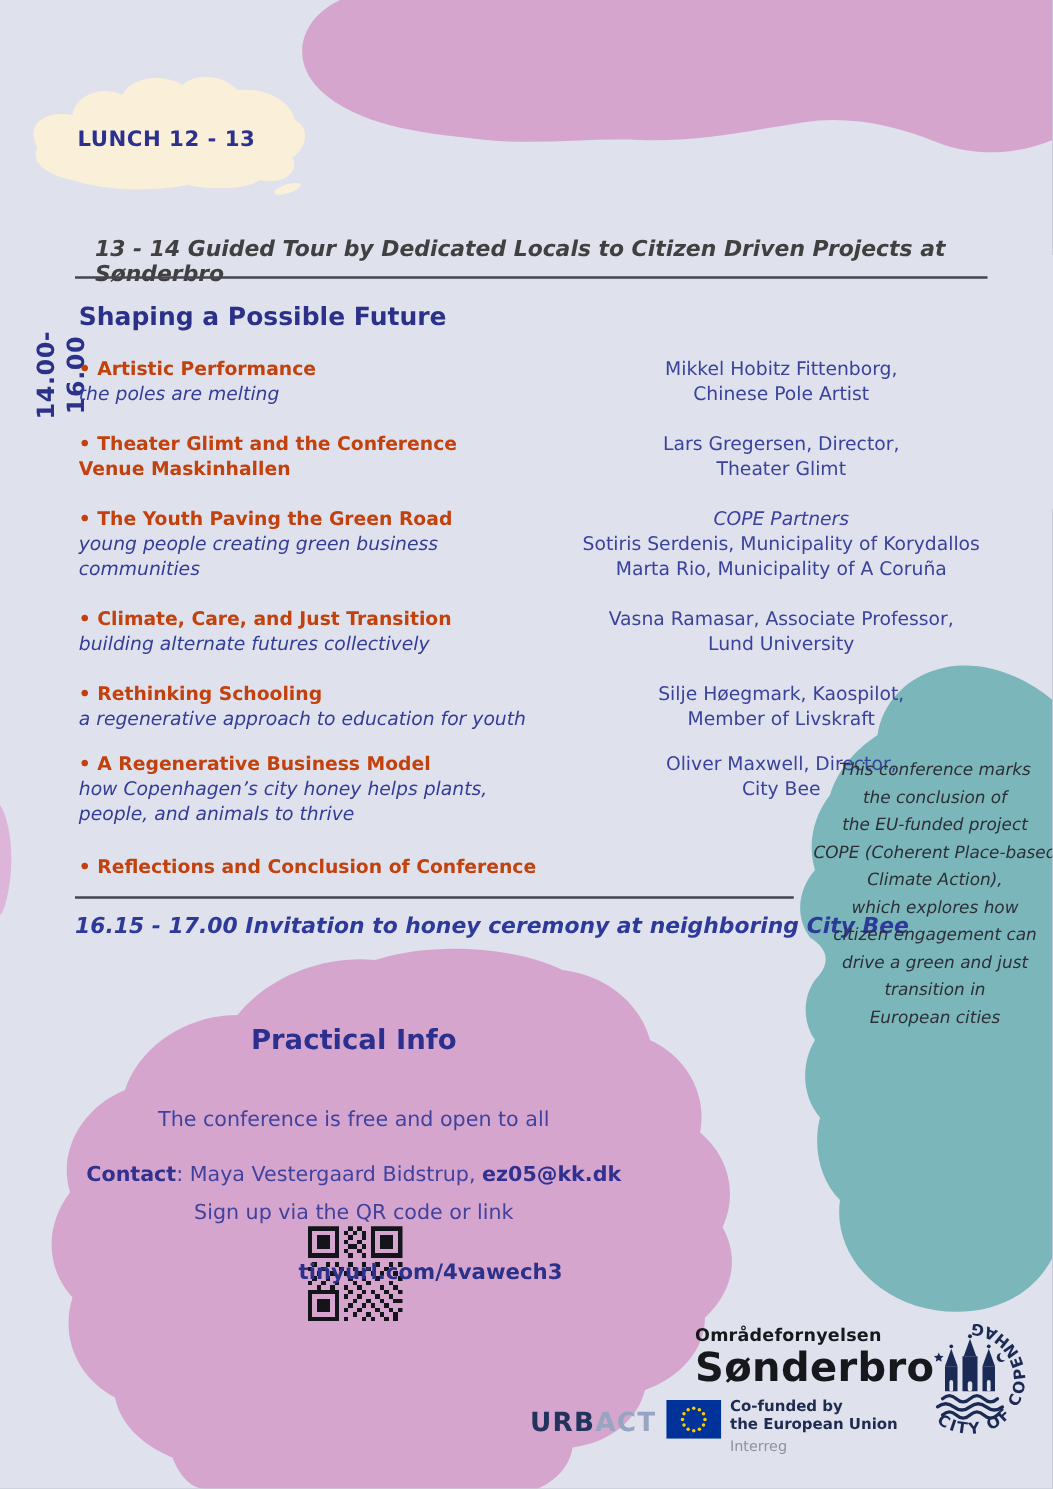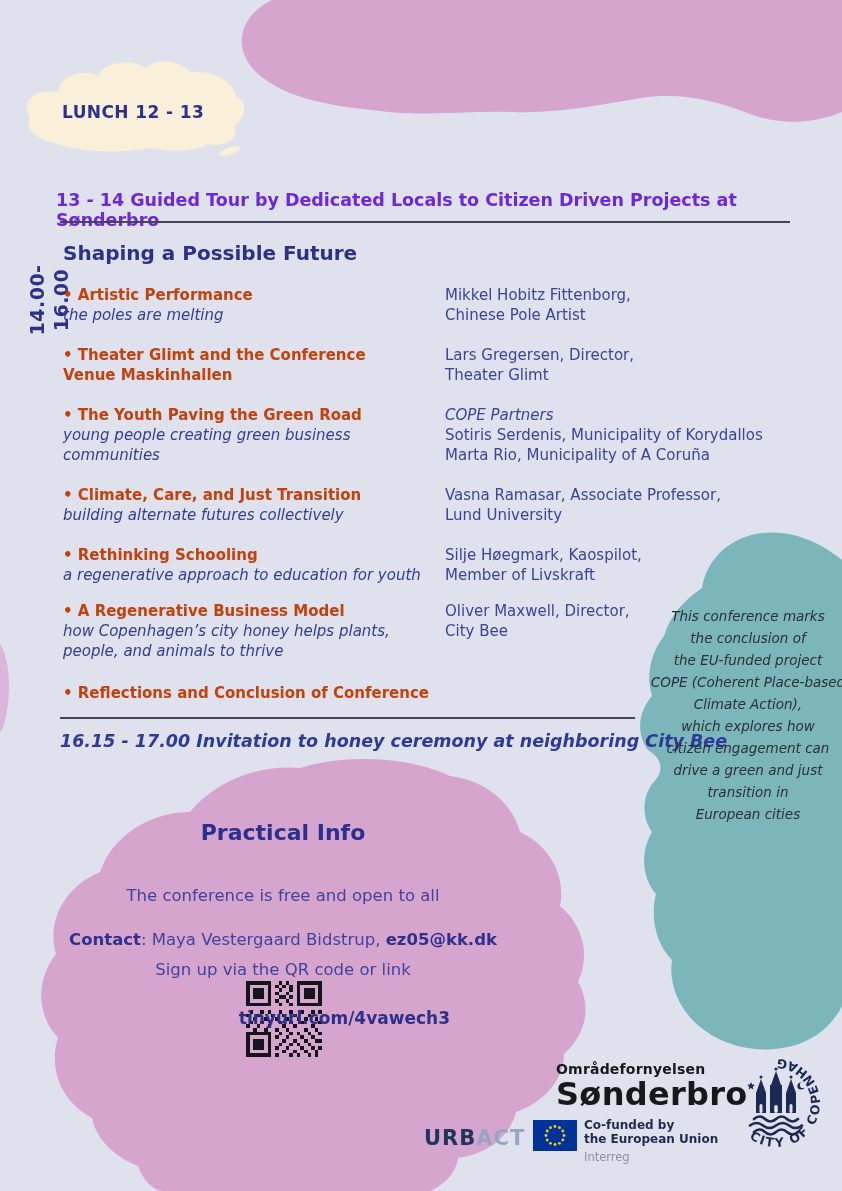--- a/index.html
+++ b/index.html
@@ -10,33 +10,33 @@
     color:#2e3a96;
   }
   .blobs{position:absolute;left:0;top:0;width:842px;height:1191px;}
   .abs{position:absolute;}
   .pre{white-space:pre-line;}
 
   .catering-note{left:267px;top:16px;width:270px;text-align:center;
     font-size:15.5px;font-style:italic;font-weight:500;color:#2b2c34;line-height:22.3px;}
   .lunch-label{left:62px;top:102px;font-size:17px;font-weight:800;letter-spacing:.4px;color:#2c3190;}
 
-  .tour-line{left:56px;top:190px;font-size:17.5px;font-weight:600;color:#6d28d9;}
+  .tour-line{left:76px;top:190px;font-size:17.5px;font-style:italic;font-weight:600;color:#404040;}
   .hr{height:1.5px;background:#46464e;}
   .hr1{left:60px;top:221px;width:730px;}
   .hr2{left:60px;top:717px;width:575px;}
   .honey-line{left:60px;top:731px;font-size:17.5px;font-style:italic;font-weight:600;color:#2e3a99;}
 
   .session-time{left:-24px;top:288px;width:122px;height:24px;transform:rotate(-90deg);
     text-align:center;font-weight:800;font-size:19px;color:#2b3189;letter-spacing:.5px;line-height:24px;}
   .session-title{left:63px;top:241px;font-size:20px;font-weight:800;color:#2b3189;}
 
   .agenda-row{position:absolute;left:63px;width:740px;}
   .a-left{position:absolute;left:0;top:0;width:375px;}
-  .a-right{position:absolute;left:382px;top:0;width:360px;}
+  .a-right{position:absolute;left:382px;top:0;width:360px;text-align:center;}
   .a-title{font-size:15px;font-weight:700;color:#c2410c;line-height:20px;white-space:pre-line;}
   .a-sub{font-size:15px;font-style:italic;font-weight:500;color:#333d96;line-height:20px;white-space:pre-line;}
   .a-note{font-size:15px;font-style:italic;color:#3a439b;line-height:20px;}
   .a-speaker{font-size:15px;color:#3a439b;line-height:20px;white-space:pre-line;}
 
   .cope-note{left:648px;top:605px;width:200px;text-align:center;
     font-size:13.5px;font-style:italic;font-weight:500;color:#2d2e36;line-height:22px;}
 
   .p-title{left:75px;top:820px;width:416px;text-align:center;font-size:22px;font-weight:800;color:#2b2f8e;}
   .p-line{left:35px;width:496px;text-align:center;font-size:16.5px;color:#41429e;margin-top:14px;}

